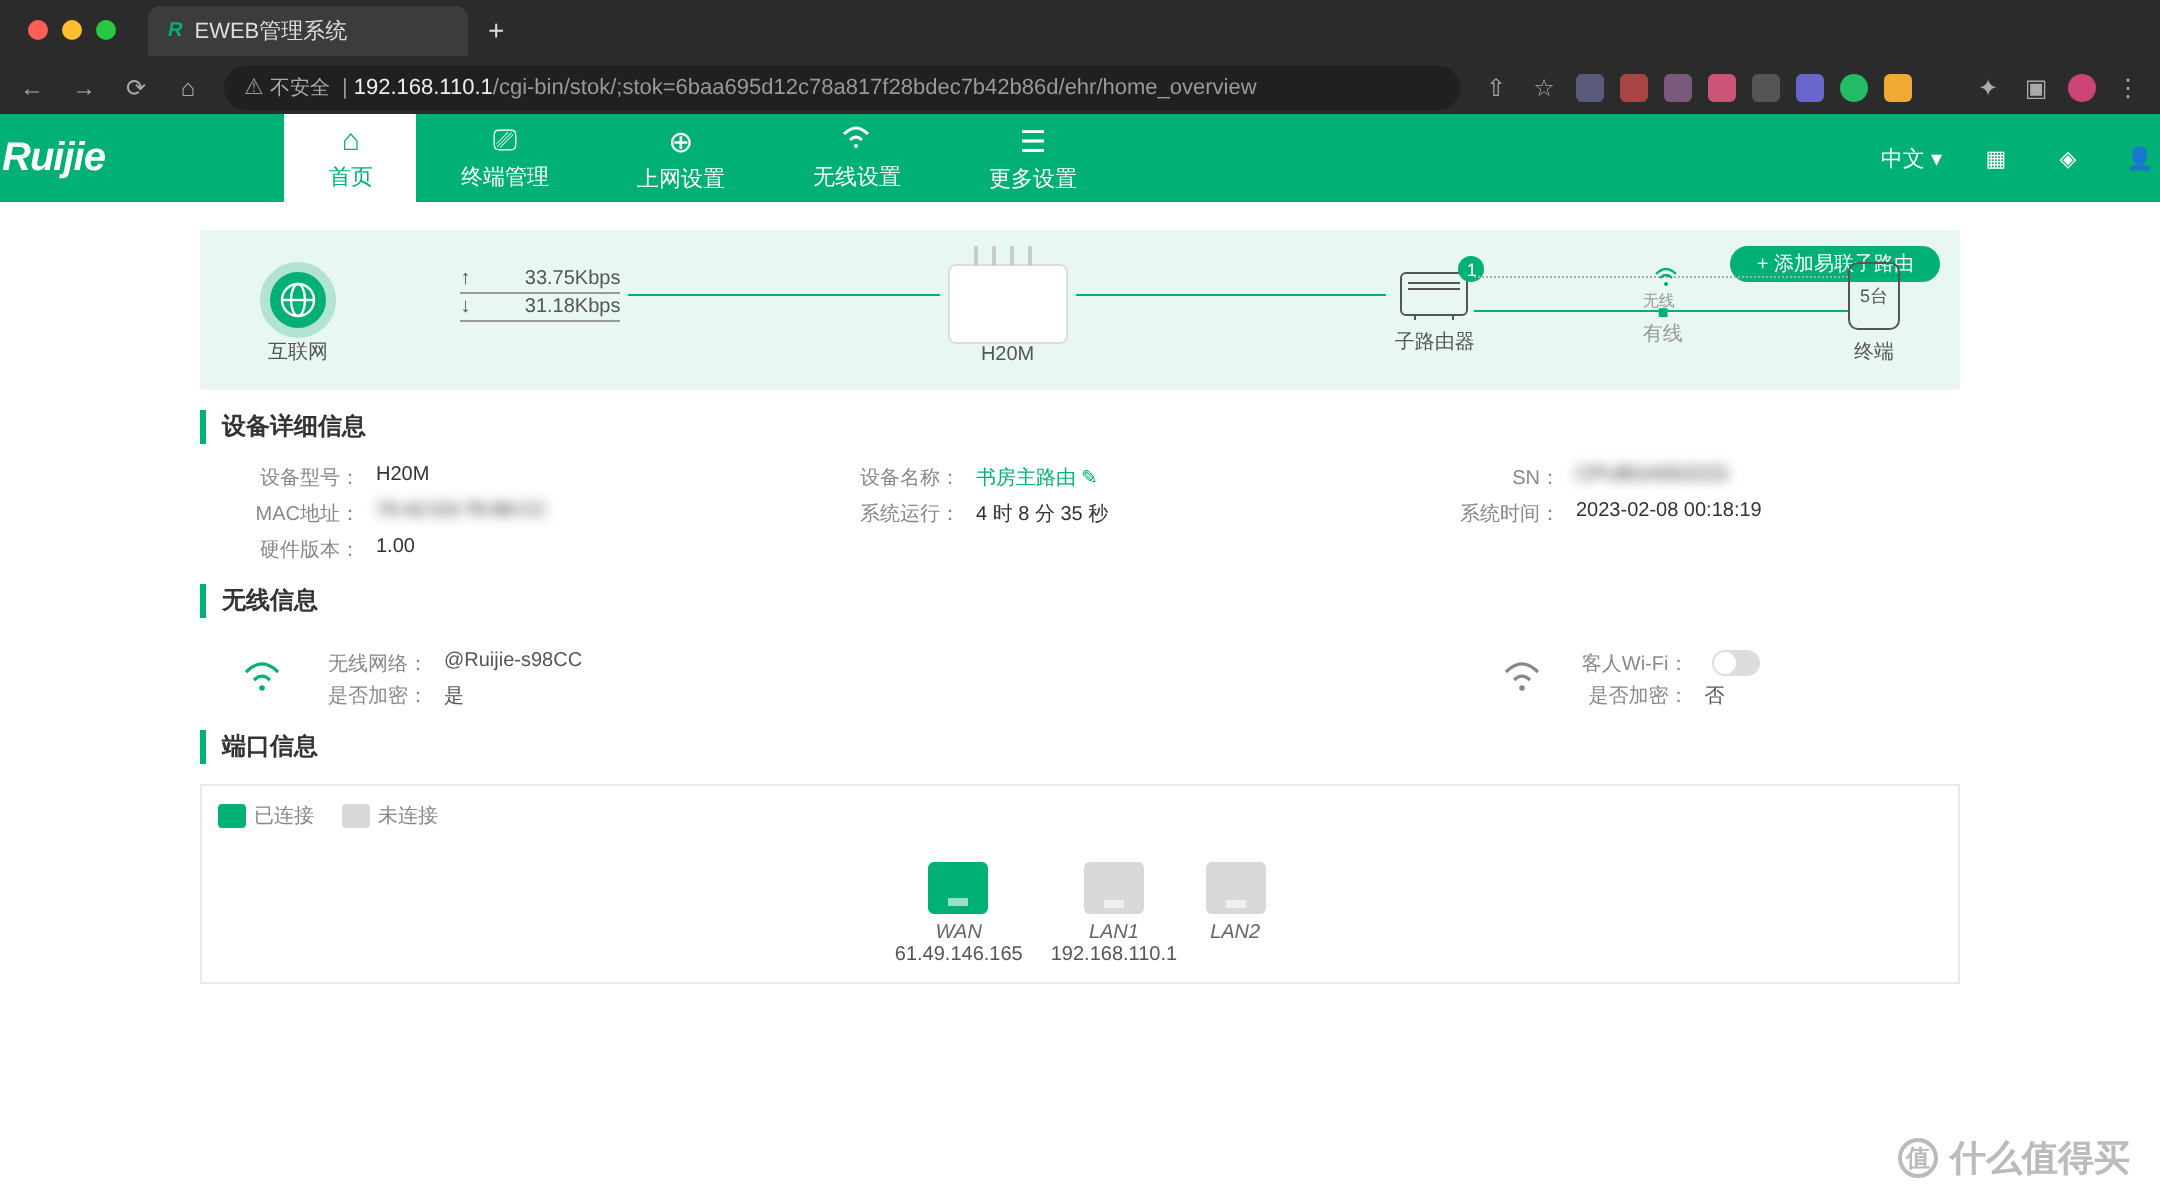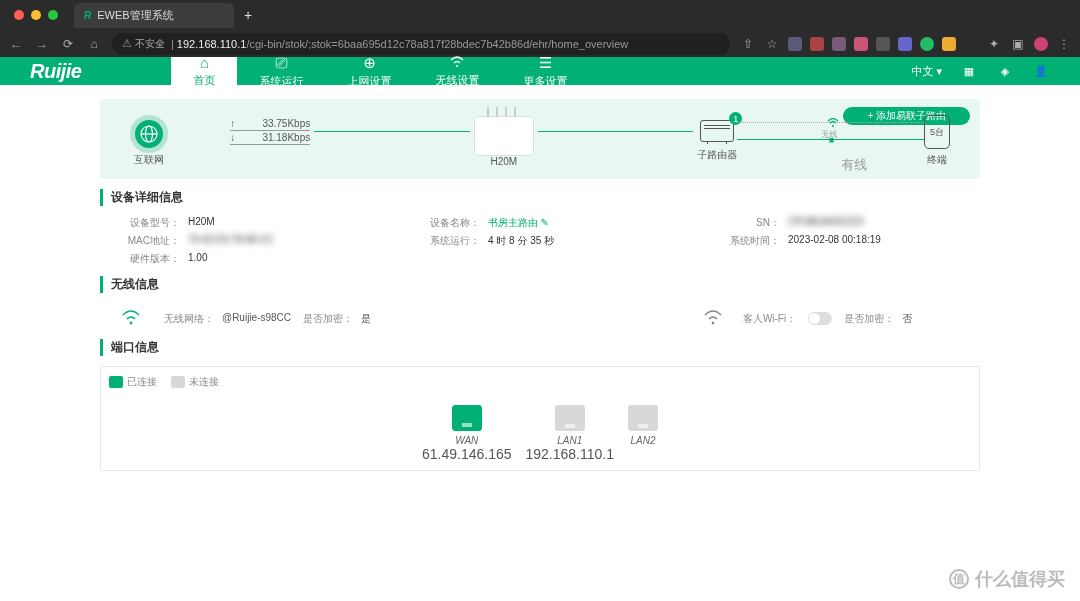--- a/index.html
+++ b/index.html
@@ -16,33 +16,33 @@
 .plus-tab { color: #ddd; margin-left: 10px; font-size: 14px; }
 .addr-bar { display: flex; align-items: center; height: 27px; padding: 0 8px; gap: 10px; }
 .nav-ic { color: #aaa; font-size: 12px; width: 16px; text-align: center; }
 .url-box { flex: 1; display: flex; align-items: center; background: #202020; border-radius: 20px; height: 22px; padding: 0 10px; color: #999; font-size: 11px; }
 .url-insecure { color: #aaa; margin-right: 6px; font-size: 10px; }
 .url-ip { color: #eee; }
 .ext-icons { display: flex; gap: 8px; align-items: center; }
 .ext-ic { width: 14px; height: 14px; border-radius: 3px; }
 
 
-.router-hd { background: #00b075; height: 28px; display: flex; align-items: center; padding: 0 30px; }
+.router-hd { background: #00b075; height: 44px; display: flex; align-items: center; padding: 0 1px; }
 .logo { color: #fff; font-size: 20px; font-weight: bold; font-style: italic; margin-right: 90px; letter-spacing: -0.5px; }
 .nav-tabs { display: flex; height: 100%; }
 .nav-tab { display: flex; flex-direction: column; align-items: center; justify-content: center; color: #fff; font-size: 11px; padding: 0 22px; height: 100%; cursor: pointer; }
 .nav-tab.active { background: #fff; color: #00b075; }
 .nav-ic-top { font-size: 15px; margin-bottom: 2px; }
 .hd-right { margin-left: auto; display: flex; align-items: center; gap: 18px; color: #fff; font-size: 11px; }
 .hd-ic { width: 18px; height: 18px; color: #fff; display: flex; align-items: center; justify-content: center; }
 
 
 .content { padding: 0 100px; }
 .topology { background: #e8f7f2; margin-top: 14px; border-radius: 2px; padding: 16px 30px 12px; position: relative; display: flex; align-items: center; justify-content: space-between;}
-.add-easy { position: absolute; right: 10px; top: 8px; background: #00b075; color: #fff; font-size: 10px; padding: 2px 24px; border-radius: 10px; }
+.add-easy { position: absolute; right: 10px; top: 8px; background: #00b075; color: #fff; font-size: 10px; padding: 2px 13px; border-radius: 10px; }
 .topo-node { display: flex; flex-direction: column; align-items: center; font-size: 10px; color: #555; }
 .topo-link { flex: 1; border-top: 1px solid #00b075; margin: 0 4px; position: relative; top: -10px; }
 .speed-box { font-size: 10px; color: #555; position: relative; top: -10px; width: 80px;}
 .speed-row { display: flex; align-items: center; gap: 4px; border-bottom: 1px solid #999; padding: 1px 0;}
 .globe-ic { width: 38px; height: 38px; border-radius: 50%; background: #00b075; display: flex; align-items: center; justify-content: center; color: #fff; font-size: 20px; border: 5px solid #b3e3d3;}
 .router-img { width: 60px; height: 40px; background: #fff; border: 1px solid #ddd; border-radius: 4px; position: relative; }
 .router-ant { position: absolute; top: -10px; left: 12px; display: flex; gap: 7px; }
 .ant { width: 2px; height: 10px; background: #ccc; }
 .sub-router-ic { width: 34px; height: 22px; border: 1.5px solid #555; border-radius: 3px; position: relative; }
 .sub-router-ic:before { content: ""; position: absolute; top: 4px; left: 3px; right: 3px; height: 2px; border-top: 1px solid #555; border-bottom: 1px solid #555; }
@@ -57,39 +57,39 @@
 .detail-row { display: flex; }
 .detail-lab { color: #888; width: 60px; text-align: right; margin-right: 8px; }
 .detail-val { color: #333; }
 .detail-val.link { color: #00b075; font-family: Liberation Serif, serif; }
 .detail-val.blur { filter: blur(3px); }
 
 .wifi-row { display: flex; align-items: center; gap: 30px; font-size: 10px; color: #555; padding-left: 20px; }
 .wifi-block { display: flex; align-items: center; gap: 12px; }
 .wifi-ic { color: #00b075; font-size: 16px; }
 .wifi-ic.gray { color: #888; }
-.wifi-info { display: flex; flex-direction: row; gap: 2px; }
+.wifi-info { display: flex; flex-direction: column; gap: 2px; }
 .wifi-info-row { display: flex; }
 .toggle { width: 24px; height: 13px; background: #ddd; border-radius: 7px; position: relative; display: inline-block; vertical-align: middle; margin-left: 4px;}
 .toggle:after { content: ""; position: absolute; width: 11px; height: 11px; background: #fff; border-radius: 50%; top: 1px; left: 1px; }
 
 .port-box { border: 1px solid #e8e8e8; padding: 8px; font-size: 10px; color: #555; }
 .legend { display: flex; gap: 14px; margin-bottom: 16px; }
 .legend-item { display: flex; align-items: center; gap: 4px; color: #888;}
 .port-sq { width: 14px; height: 12px; border-radius: 2px; position: relative; display: inline-block;}
 .port-sq.on { background: #00b075; }
 .port-sq.off { background: #d8d8d8; }
 .ports-row { display: flex; justify-content: center; gap: 14px; }
 .port-col { text-align: center; }
 .port-big { width: 30px; height: 26px; border-radius: 3px; margin: 0 auto 4px; position: relative;}
 .port-big.on { background: #00b075; border: 1px solid #00b075;}
 .port-big.off { background: #d8d8d8; }
 .port-big:before { content:""; position:absolute; bottom:3px; left:50%; transform:translateX(-50%); width:10px; height:4px; background: rgba(255,255,255,0.6); }
 .port-name { font-size: 10px; color: #666; font-style: italic; }
-.port-ip { font-size: 14px; color: #555; }
+.port-ip { font-size: 10px; color: #555; }
 
 .watermark { position: absolute; right: 15px; bottom: 10px; color: #bbb; font-size: 18px; font-weight: bold; display: flex; align-items: center; gap: 6px;}
 .wm-ic { width: 20px; height: 20px; border: 2px solid #bbb; border-radius: 50%; display: flex; align-items: center; justify-content: center; font-size: 12px;}
 </style>
 </head>
 <body>
 
 <div class="browser-chrome">
   <div class="tab-bar">
     <div class="traffic-lights">
@@ -137,21 +137,21 @@
 
 <div class="router-hd">
   <div class="logo">Ruijie</div>
   <div class="nav-tabs">
     <div class="nav-tab active">
       <span class="nav-ic-top">⌂</span>
       <span>首页</span>
     </div>
     <div class="nav-tab">
       <span class="nav-ic-top">⎚</span>
-      <span>系统运行</span>
+      <span>终端管理</span>
     </div>
     <div class="nav-tab">
       <span class="nav-ic-top">⊕</span>
       <span>上网设置</span>
     </div>
     <div class="nav-tab">
       <span class="nav-ic-top">
         <svg width="16" height="12" viewBox="0 0 16 12">
             <path d="M8 10 L8 10 M5 7 Q8 4 11 7 M2 4 Q8 -2 14 4" stroke="#fff" stroke-width="1.5" fill="none"></path>
             <circle cx="8" cy="10" r="1" fill="#fff"></circle>
@@ -229,21 +229,21 @@
         <span style="position:absolute; left:48%; top:-6px; color:#00b075; font-size:12px;">
           <svg width="12" height="10" viewBox="0 0 12 10">
               <path d="M6 8 M3 5 Q6 2 9 5 M1 3 Q6 -2 11 3" stroke="#00b075" stroke-width="1.2" fill="none"></path>
               <circle cx="6" cy="8" r="1" fill="#00b075"></circle>
             </svg>
         </span>
         <span style="position:absolute; left:45%; top:6px; font-size:8px; color:#999;">无线</span>
       </div>
       <div style="border-top:1px solid #00b075; margin-top:16px; position:relative;">
         <span style="position:absolute; left:49%; top:-5px; color:#00b075; font-size:9px;">■</span>
-        <span style="position:absolute; left:45%; top:16px; font-size:13px; color:#999;margin-left:20px;">有线</span>
+        <span style="position:absolute; left:45%; top:4px; font-size:10px; color:#999;">有线</span>
       </div>
     </div>
 
     <div class="topo-node">
       <div class="terminal-ic">
           <span>5台</span>
         </div>
       <span style="margin-top:4px">终端</span>
     </div>
   </div>

